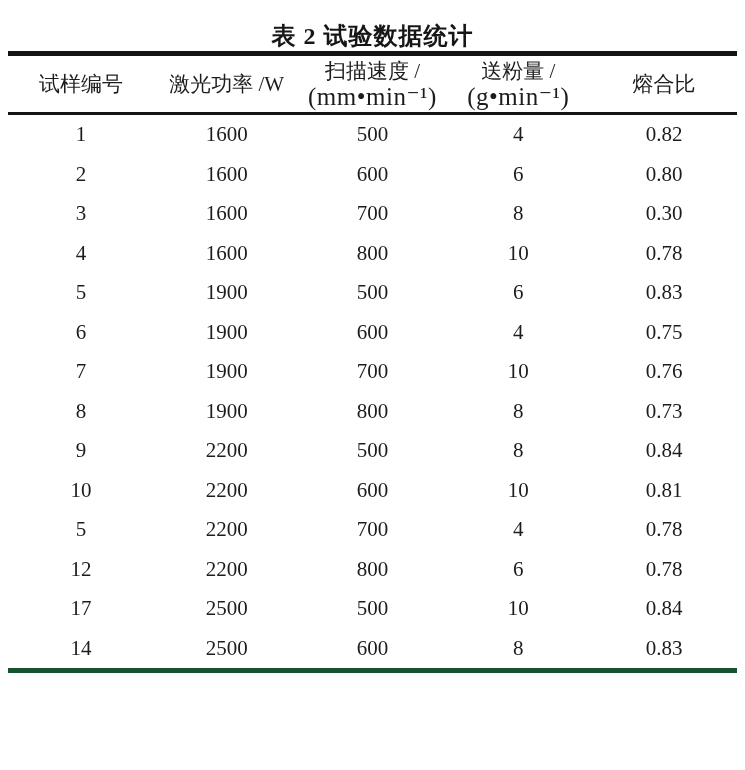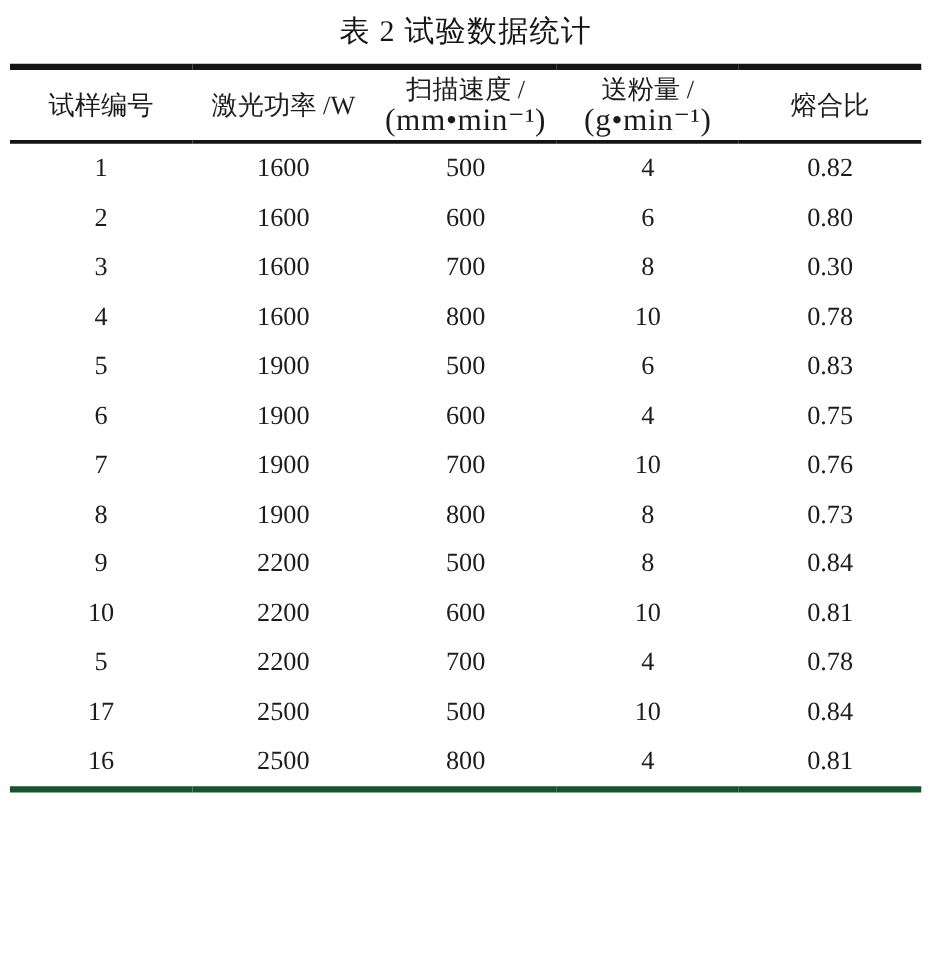--- a/index.html
+++ b/index.html
@@ -12,24 +12,24 @@
     color: #1c1c1c;
     overflow: hidden;
   }
   .page {
     width: 745px;
     height: 770px;
     background: #ffffff;
   }
   .table-title {
     text-align: center;
-    font-weight: normal;
+    font-weight: bold;
     font-size: 24px;
     letter-spacing: 1px;
-    padding-top: 9px;
+    padding-top: 20px;
     height: 51px;
     box-sizing: border-box;
     color: #161616;
   }
   table.data-table {
     width: 729px;
     margin-left: 8px;
     border-collapse: collapse;
     table-layout: fixed;
     border-top: 5px solid #141414;
@@ -175,29 +175,36 @@
         <td>0.81</td>
       </tr>
       <tr>
         <td>5</td>
         <td>2200</td>
         <td>700</td>
         <td>4</td>
         <td>0.78</td>
       </tr>
       <tr>
+        <td>12</td>
+        <td>2200</td>
+        <td>800</td>
+        <td>6</td>
+        <td>0.78</td>
+      </tr>
+      <tr>
         <td>17</td>
         <td>2500</td>
         <td>500</td>
         <td>10</td>
         <td>0.84</td>
       </tr>
       <tr>
-        <td>16</td>
+        <td>14</td>
         <td>2500</td>
-        <td>800</td>
-        <td>4</td>
-        <td>0.81</td>
+        <td>600</td>
+        <td>8</td>
+        <td>0.83</td>
       </tr>
     </tbody>
   </table>
 
 </div>
 
 </body></html>

